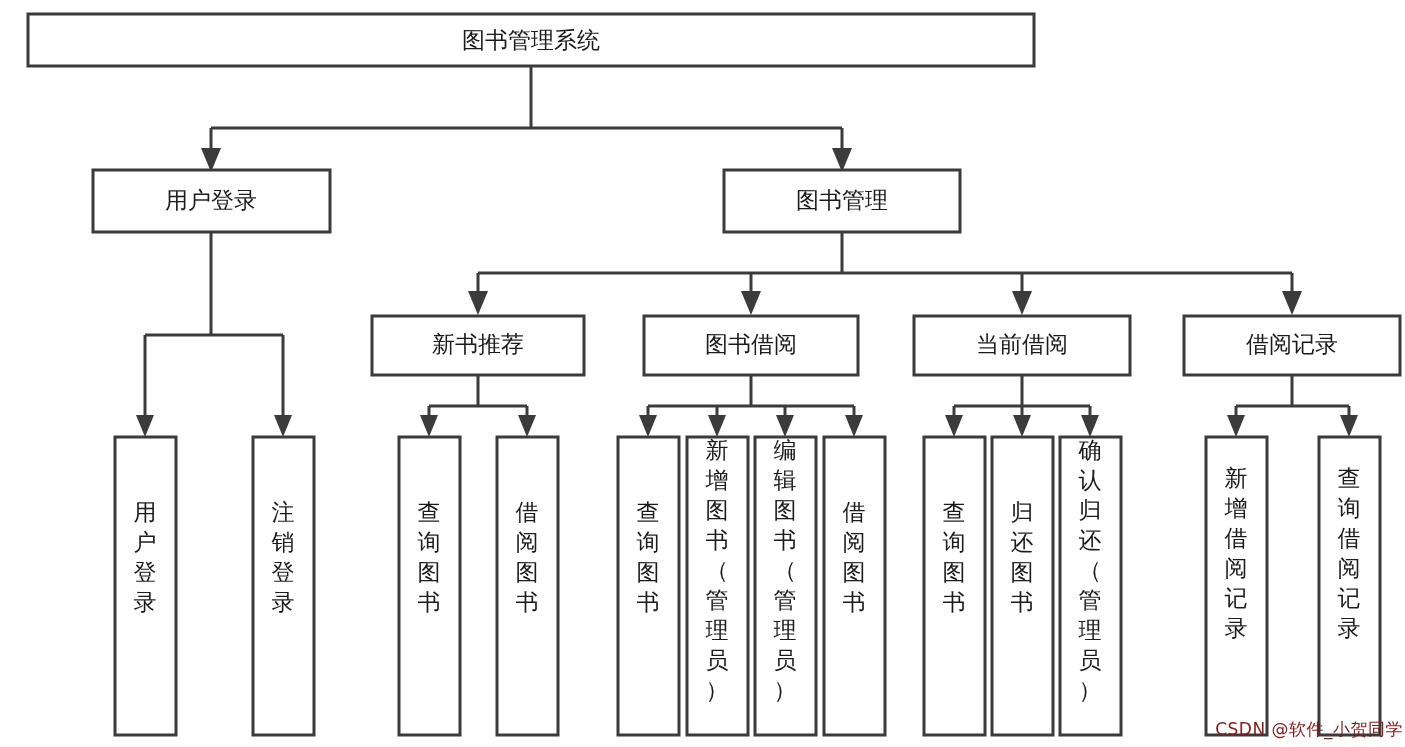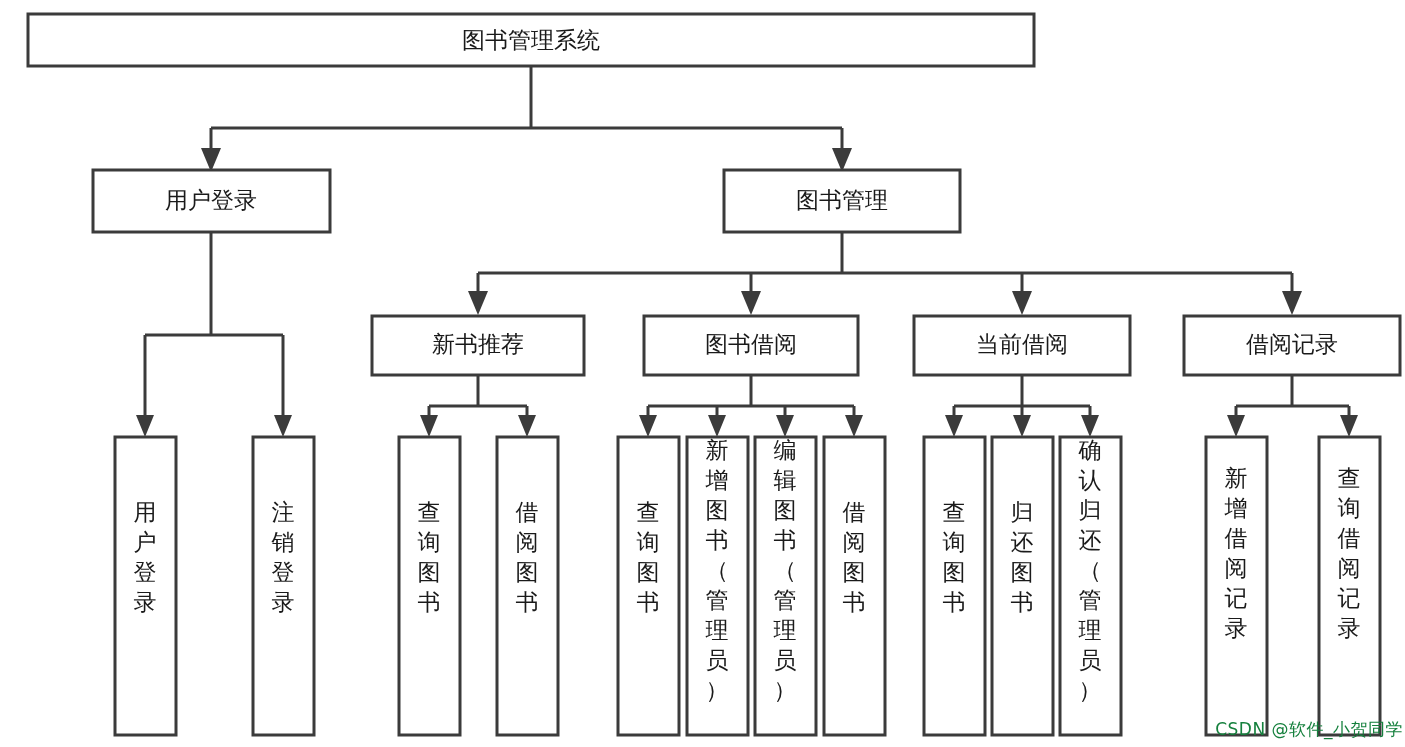--- a/index.html
+++ b/index.html
@@ -55,21 +55,21 @@
     font-family: "DejaVu Sans", "Liberation Sans", sans-serif;
     font-size: 23px;
     text-anchor: middle;
   }
   .watermark {
     position: absolute;
     right: 14px;
     bottom: 6px;
     font-family: "DejaVu Sans", "Liberation Sans", sans-serif;
     font-size: 17px;
-    color: #15803d;
+    color: #7f1d1d;
     letter-spacing: 0.5px;
     white-space: nowrap;
     pointer-events: none;
   }
 </style>
 </head>
 <body>
 
 <div id="chart-root">
   <svg class="diagram" viewBox="0 0 1405 747" xmlns="http://www.w3.org/2000/svg">

